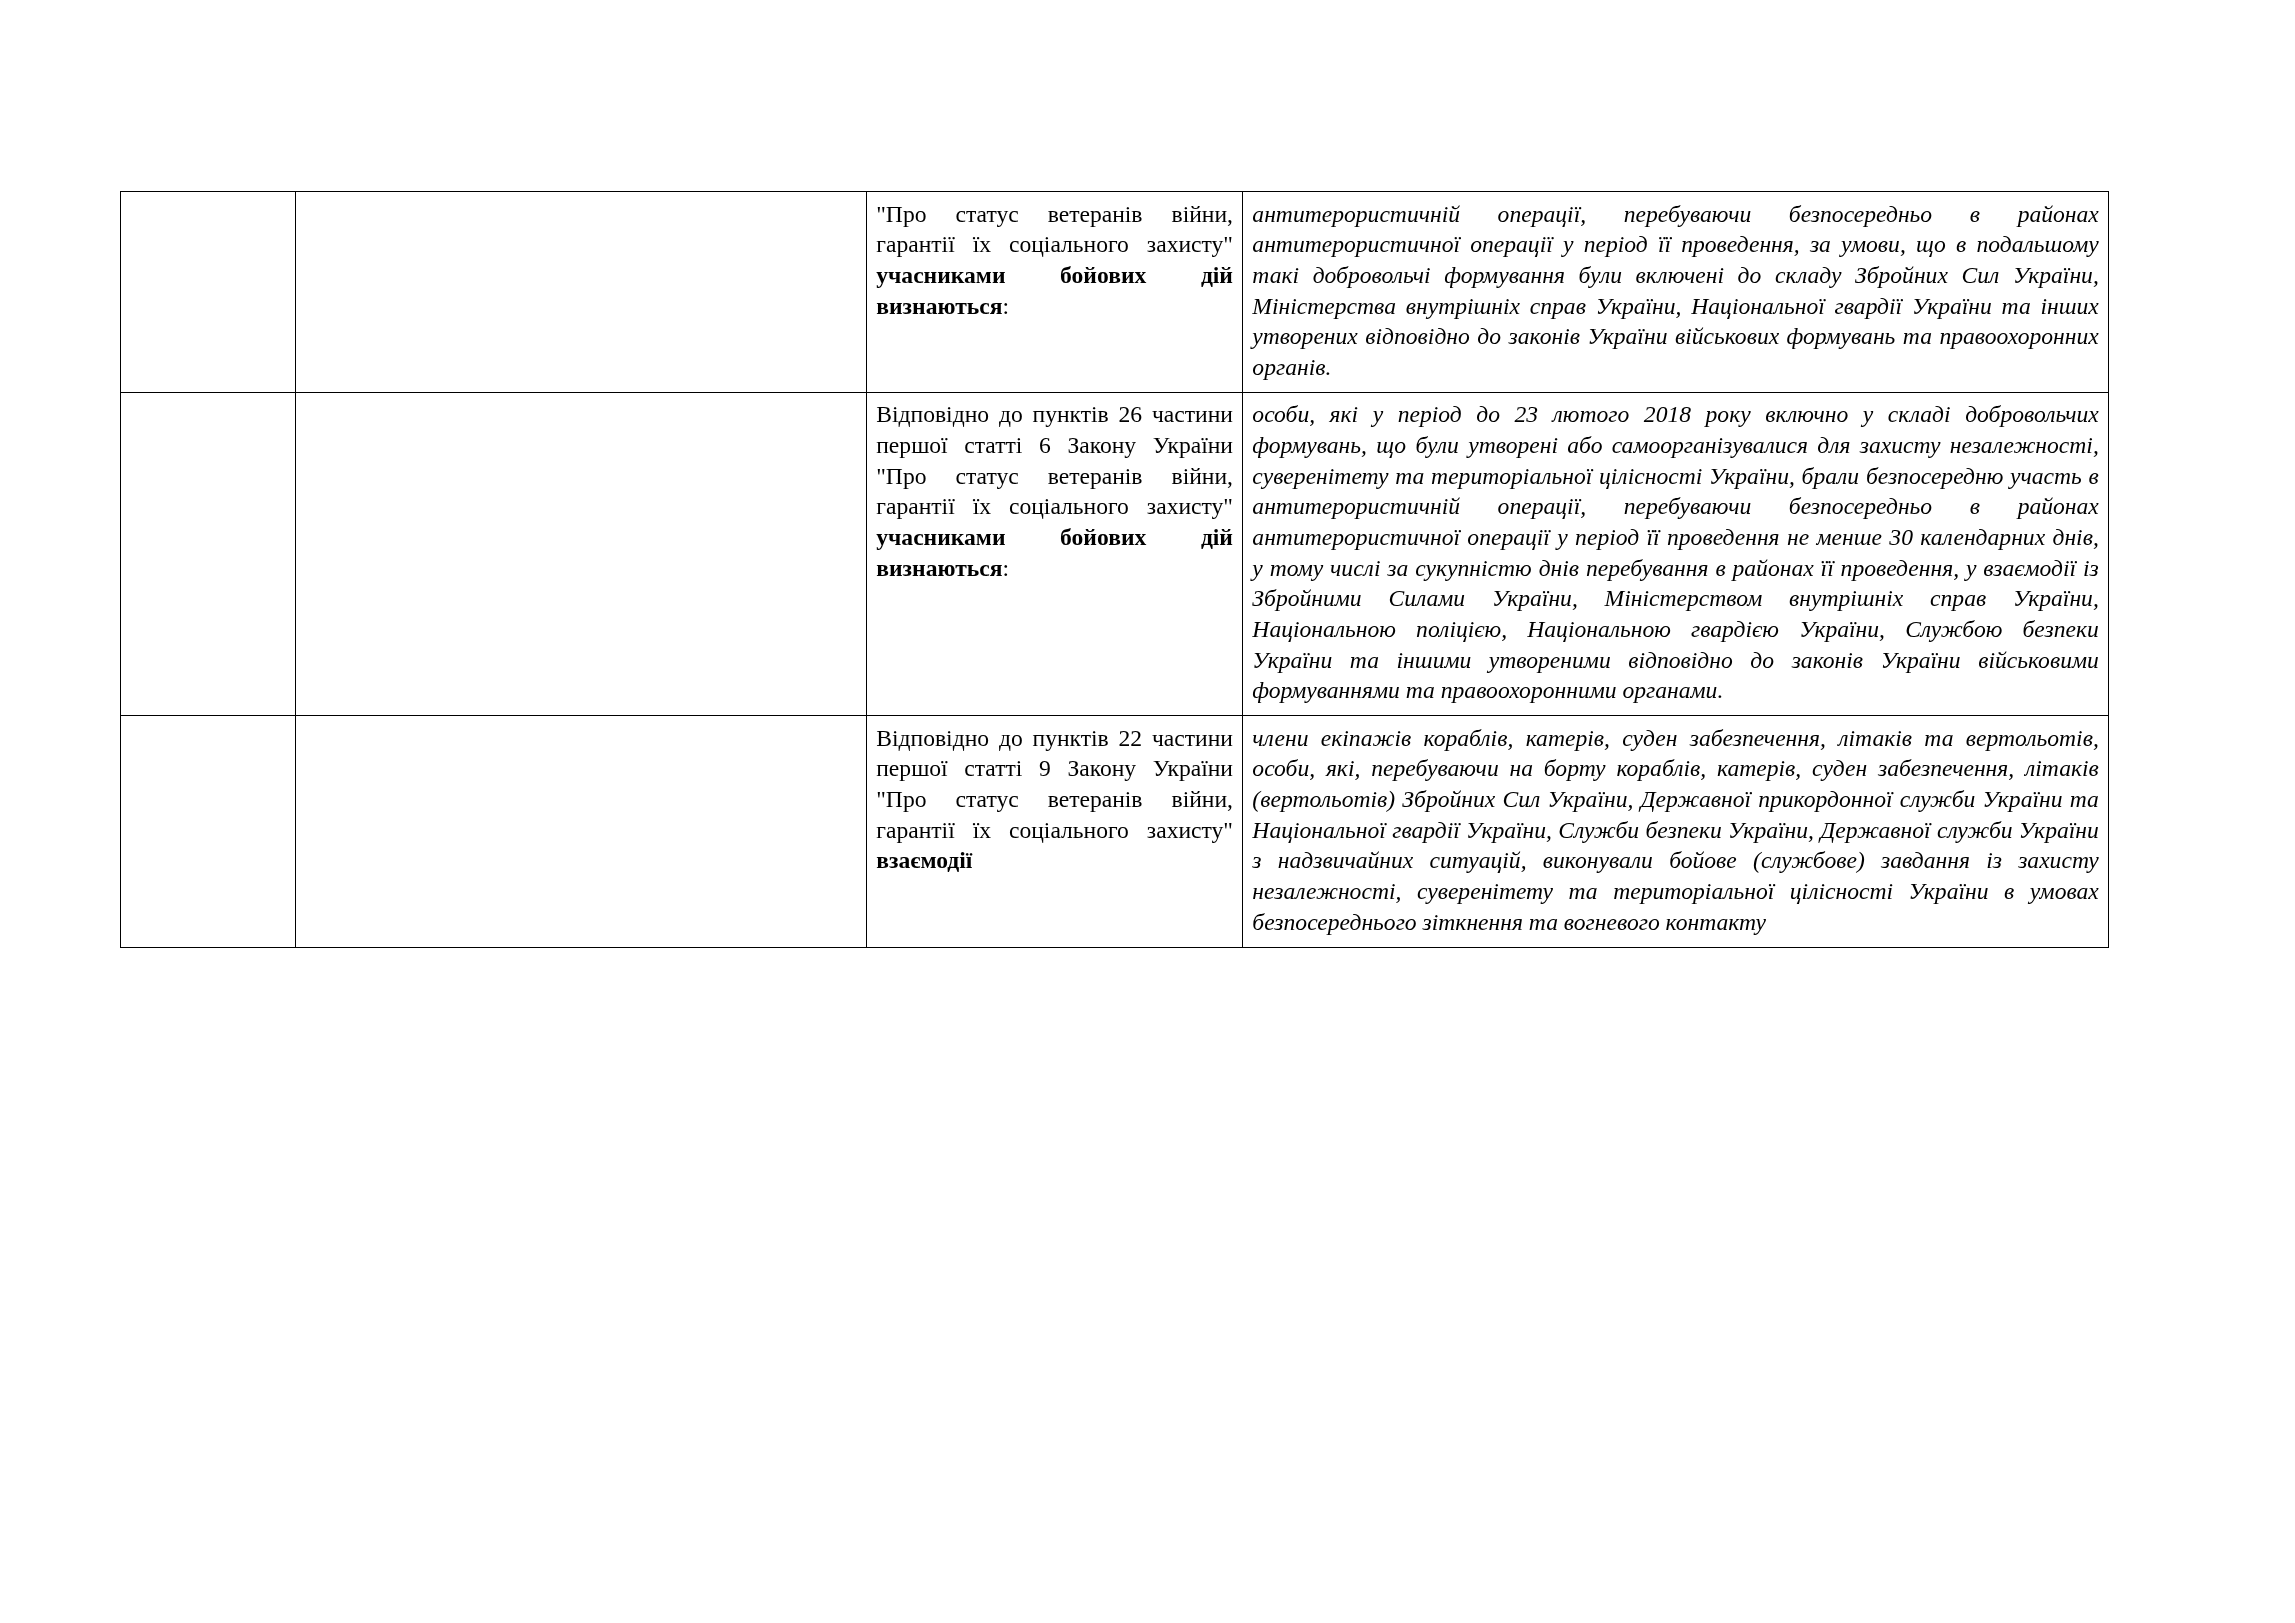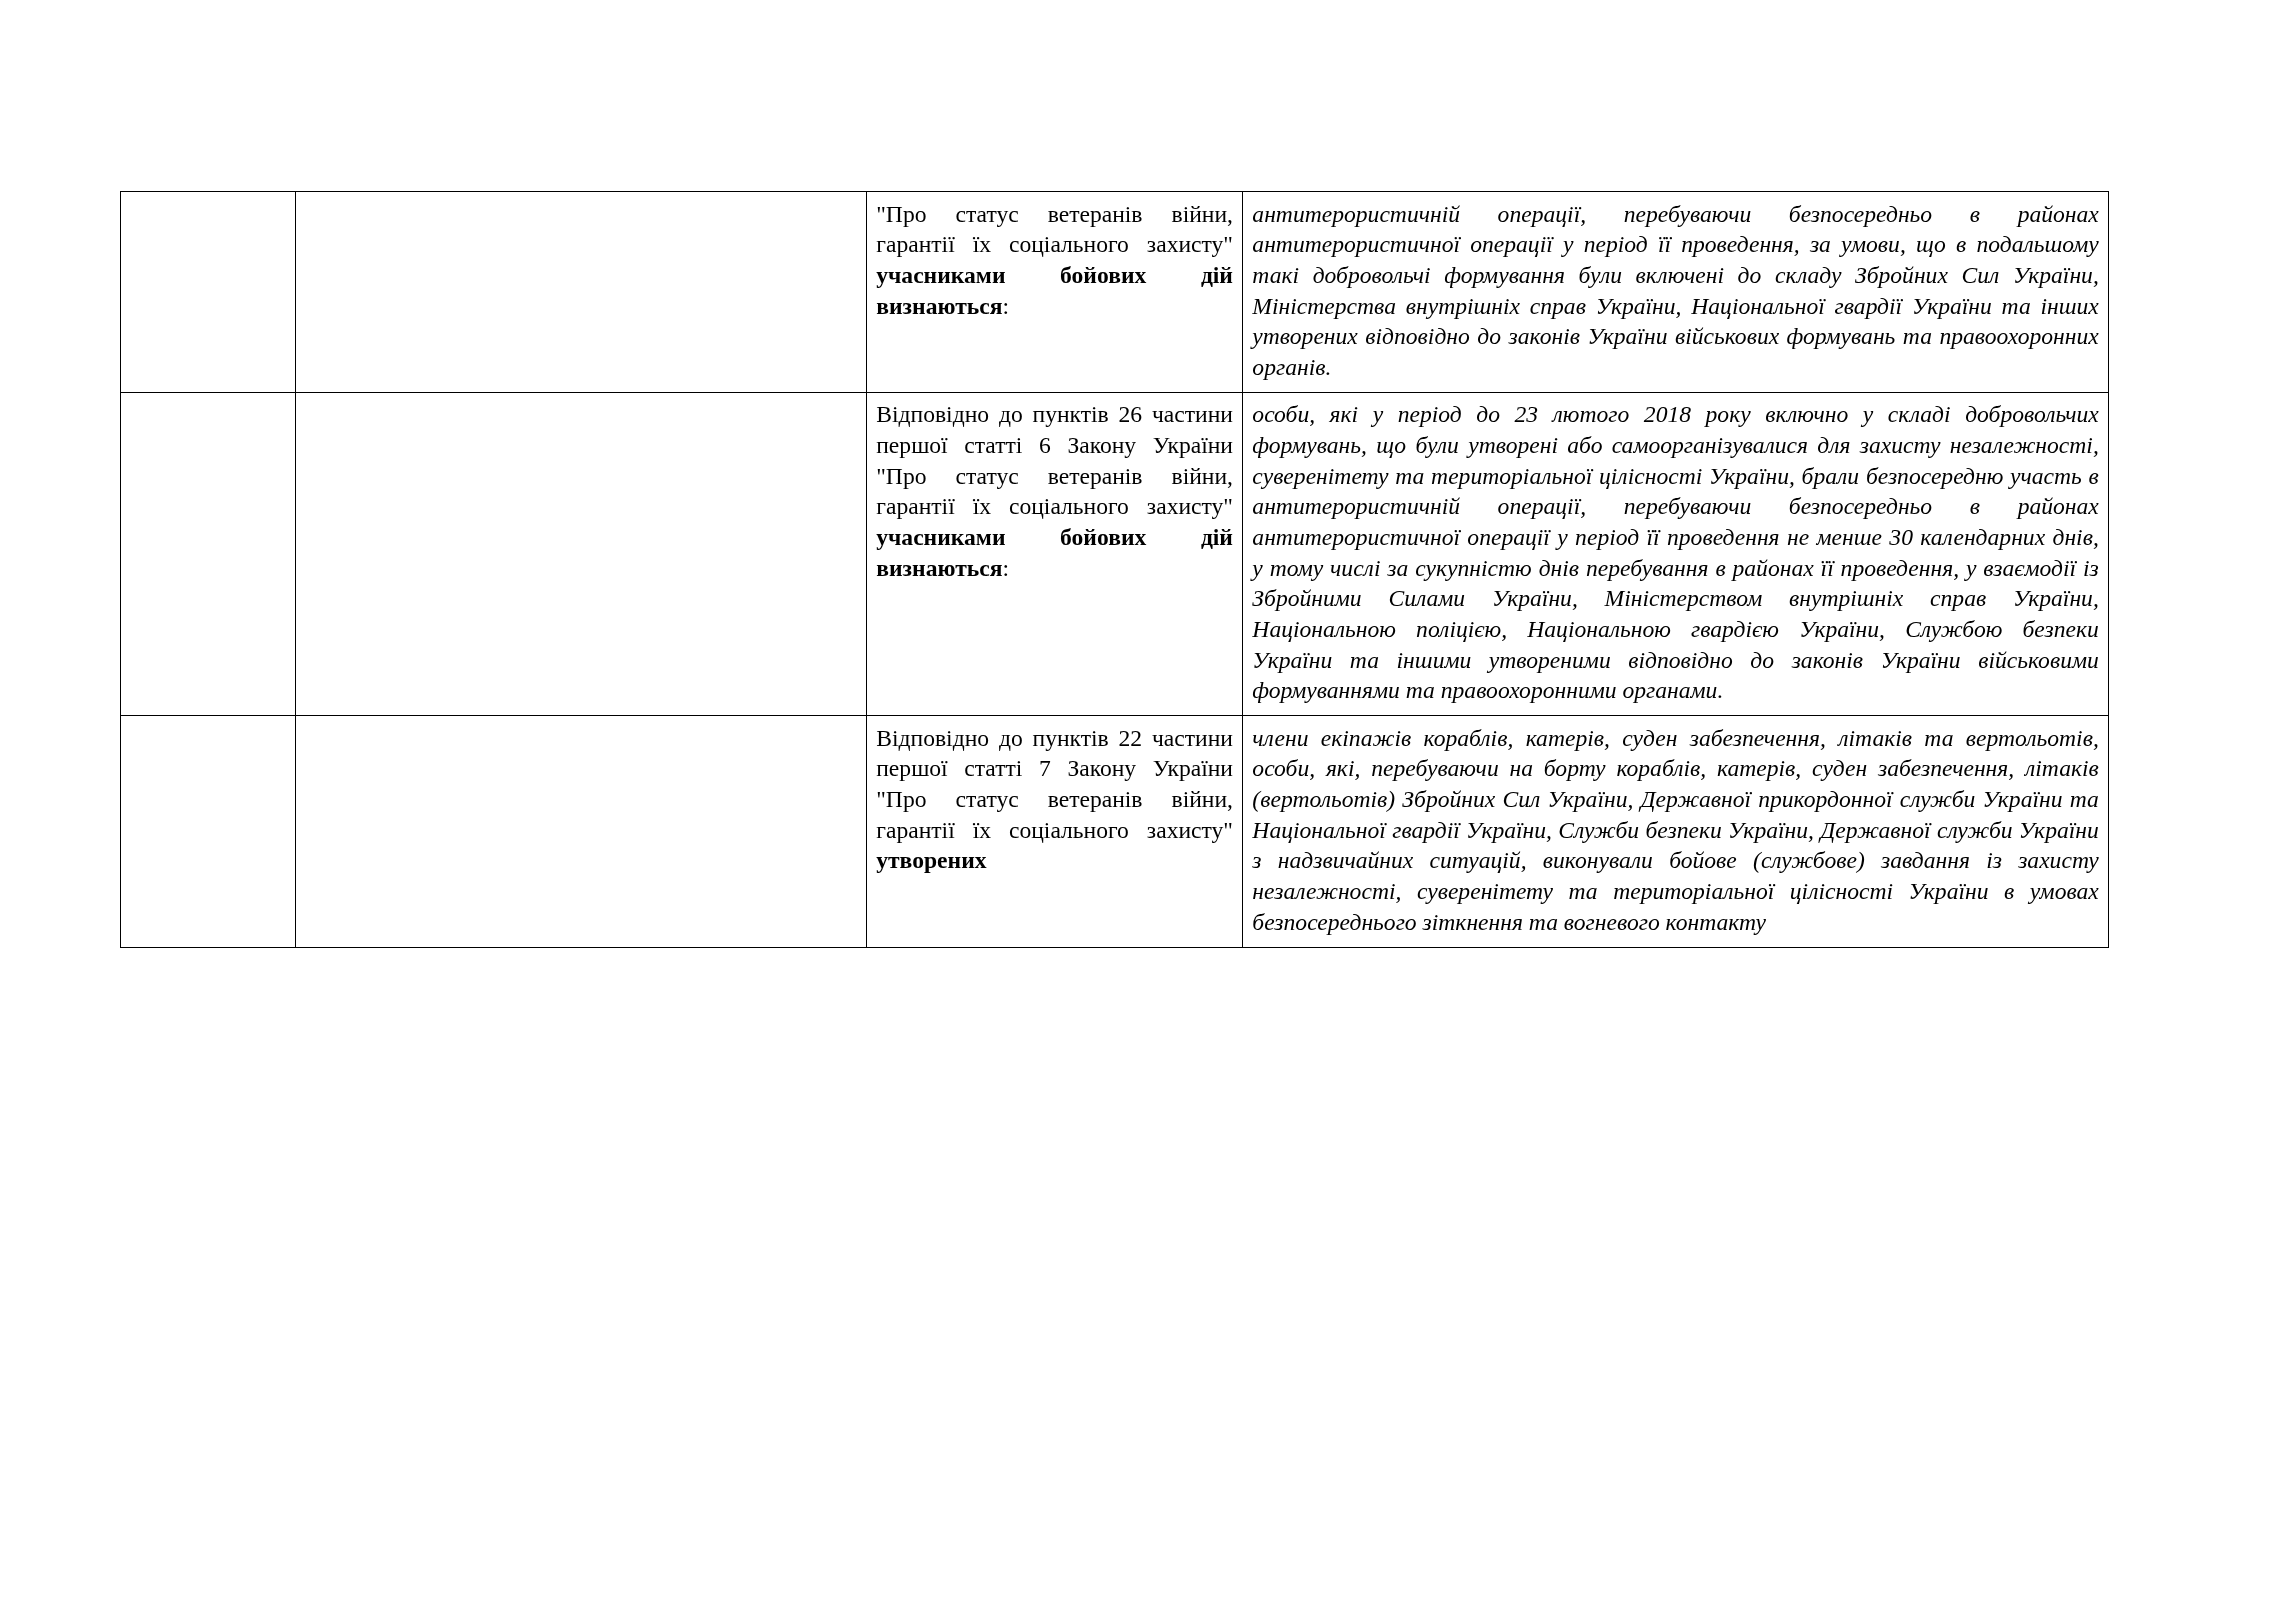--- a/index.html
+++ b/index.html
@@ -97,21 +97,21 @@
       </tr>
 
       <tr>
         <td class="col-1 cell-empty">
           <span></span>
         </td>
         <td class="col-2 cell-empty">
           <span></span>
         </td>
         <td class="col-3">
-          <p class="no-indent just-all"><span>Відповідно до пунктів 22 частини першої статті 7 Закону України "Про статус ветеранів війни, гарантії їх соціального захисту" </span><span class="bold">утворених</span><span></span></p>
+          <p class="no-indent just-all"><span>Відповідно до пунктів 22 частини першої статті 9 Закону України "Про статус ветеранів війни, гарантії їх соціального захисту" </span><span class="bold">взаємодії</span><span></span></p>
         </td>
         <td class="col-4">
           <p class="no-indent just">члени екіпажів кораблів, катерів, суден забезпечення, літаків та вертольотів, особи, які, перебуваючи на борту кораблів, катерів, суден забезпечення, літаків (вертольотів) Збройних Сил України, Державної прикордонної служби України та Національної гвардії України, Служби безпеки України, Державної служби України з надзвичайних ситуацій, виконували бойове (службове) завдання із захисту незалежності, суверенітету та територіальної цілісності України в умовах безпосереднього зіткнення та вогневого контакту</p>
         </td>
       </tr>
 
     </tbody>
   </table>
 </div>
 

